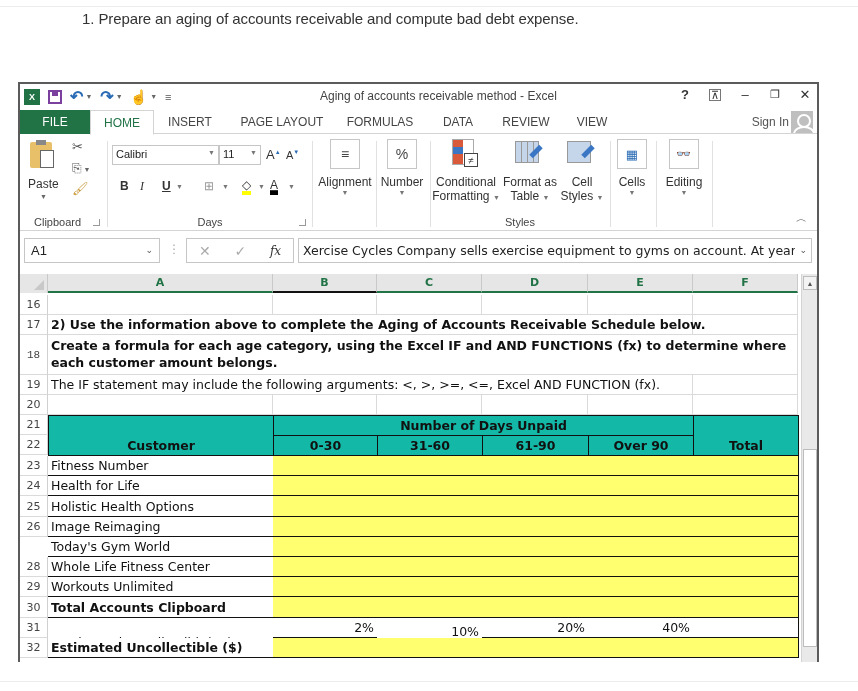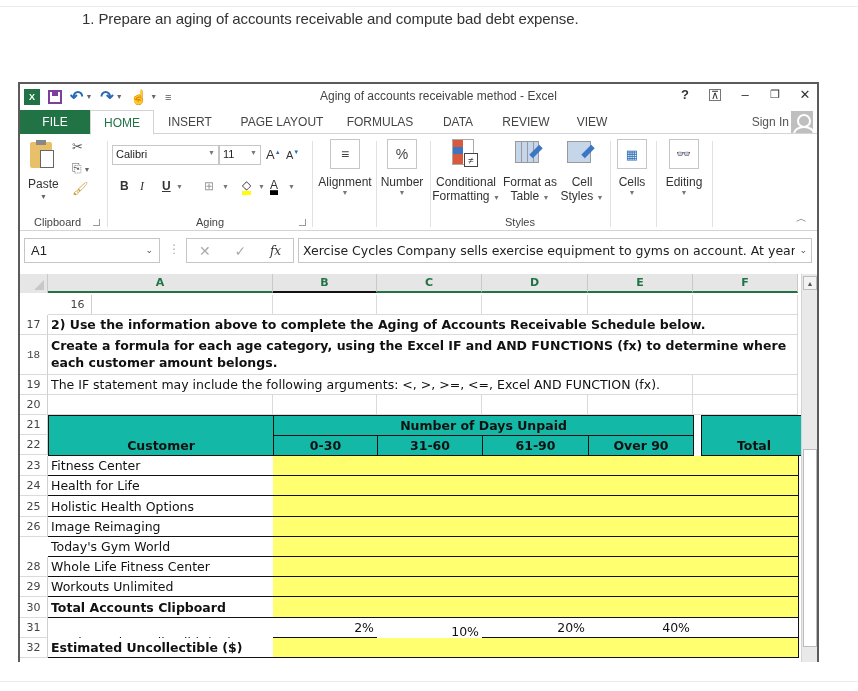--- a/index.html
+++ b/index.html
@@ -166,21 +166,21 @@
       <span class="fmt-btn" style="left:10px;font-weight:bold;">B</span>
       <span class="fmt-btn" style="left:30px;font-style:italic;font-family:'Liberation Serif',serif;">I</span>
       <span class="fmt-btn" style="left:52px;text-decoration:underline;font-weight:bold;">U</span>
       <span class="fmt-btn" style="left:66px;font-size:7px;top:48px;color:#777;">▼</span>
       <span class="fmt-btn" style="left:94px;color:#999;">⊞</span>
       <span class="fmt-btn" style="left:112px;font-size:7px;top:48px;color:#777;">▼</span>
       <span class="fmt-btn" style="left:132px;border-bottom:4px solid #ffff00;line-height:12px;">◇</span>
       <span class="fmt-btn" style="left:148px;font-size:7px;top:48px;color:#777;">▼</span>
       <span class="fmt-btn" style="left:160px;border-bottom:4px solid #000;line-height:12px;text-decoration:underline;">A</span>
       <span class="fmt-btn" style="left:178px;font-size:7px;top:48px;color:#777;">▼</span>
-      <div class="group-label">Aging</div>
+      <div class="group-label">Days</div>
       <div class="launcher"></div>
     </div>
     <div class="group-sep" style="left:292px;"></div>
 
     <div class="big-btn" style="left:296px;width:58px;">
       <div class="big-ic">≡</div>
       <div class="big-lbl">Alignment</div>
       <div class="big-caret">▼</div>
     </div>
     <div class="group-sep" style="left:356px;"></div>
@@ -248,21 +248,21 @@
 
   <div class="grid">
     <div class="corner"></div>
     <div class="colhdr" style="left:28px;width:225px;">A</div>
     <div class="colhdr" style="left:253px;width:104px;border-bottom-color:#111;">B</div>
     <div class="colhdr" style="left:357px;width:105px;">C</div>
     <div class="colhdr" style="left:462px;width:106px;">D</div>
     <div class="colhdr" style="left:568px;width:105px;">E</div>
     <div class="colhdr" style="left:673px;width:105px;">F</div>
 
-    <div class="rowhdr" style="top:21px;height:20px;margin-left:44px;">16</div>
+    <div class="rowhdr" style="top:21px;height:20px;">16</div>
     <div class="cell" style="left:28px;top:21px;width:225px;height:20px;"></div>
     <div class="cell" style="left:253px;top:21px;width:104px;height:20px;"></div>
     <div class="cell" style="left:357px;top:21px;width:105px;height:20px;"></div>
     <div class="cell" style="left:462px;top:21px;width:106px;height:20px;"></div>
     <div class="cell" style="left:568px;top:21px;width:105px;height:20px;"></div>
     <div class="cell" style="left:673px;top:21px;width:105px;height:20px;"></div>
 
     <div class="rowhdr" style="top:41px;height:20px;">17</div>
     <div class="cell bold" style="left:28px;top:41px;width:645px;height:20px;">2) Use the information above to complete the Aging of Accounts Receivable Schedule below.</div>
     <div class="cell" style="left:673px;top:41px;width:105px;height:20px;"></div>
@@ -283,25 +283,25 @@
     <div class="cell" style="left:673px;top:121px;width:105px;height:20px;"></div>
 
     <div class="rowhdr" style="top:141px;height:20px;">21</div>
     <div class="rowhdr" style="top:161px;height:20px;">22</div>
     <div class="cell hdr" style="left:28px;top:141px;width:226px;height:41px;align-items:flex-end;padding-bottom:2px;">Customer</div>
     <div class="cell hdr" style="left:253px;top:141px;width:421px;height:21px;">Number of Days Unpaid</div>
     <div class="cell hdr" style="left:253px;top:161px;width:105px;height:21px;">0-30</div>
     <div class="cell hdr" style="left:357px;top:161px;width:106px;height:21px;">31-60</div>
     <div class="cell hdr" style="left:462px;top:161px;width:107px;height:21px;">61-90</div>
     <div class="cell hdr" style="left:568px;top:161px;width:106px;height:21px;">Over 90</div>
-    <div class="cell hdr" style="left:673px;top:141px;width:106px;height:41px;align-items:flex-end;padding-bottom:2px;margin-left:8px;">Total</div>
+    <div class="cell hdr" style="left:673px;top:141px;width:106px;height:41px;align-items:flex-end;padding-bottom:2px;">Total</div>
 
     <div id="body-rows">
         <div class="rowhdr" style="top:182px;height:20px;">23</div>
-        <div class="cell outlined" style="left:28px;top:182px;width:226px;height:20px;white-space:pre;">Fitness Center</div>
+        <div class="cell outlined" style="left:28px;top:182px;width:226px;height:20px;white-space:pre;">Fitness Number</div>
         <div class="cell yellow" style="left:253px;top:182px;width:105px;height:20px;"></div>
         <div class="cell yellow" style="left:357px;top:182px;width:106px;height:20px;"></div>
         <div class="cell yellow" style="left:462px;top:182px;width:107px;height:20px;"></div>
         <div class="cell yellow" style="left:568px;top:182px;width:106px;height:20px;"></div>
         <div class="cell yellow" style="left:673px;top:182px;width:106px;height:20px;"></div>
         <div class="rowhdr" style="top:202px;height:20px;">24</div>
         <div class="cell outlined" style="left:28px;top:202px;width:226px;height:20px;white-space:pre;">Health for Life</div>
         <div class="cell yellow" style="left:253px;top:202px;width:105px;height:20px;"></div>
         <div class="cell yellow" style="left:357px;top:202px;width:106px;height:20px;"></div>
         <div class="cell yellow" style="left:462px;top:202px;width:107px;height:20px;"></div>

